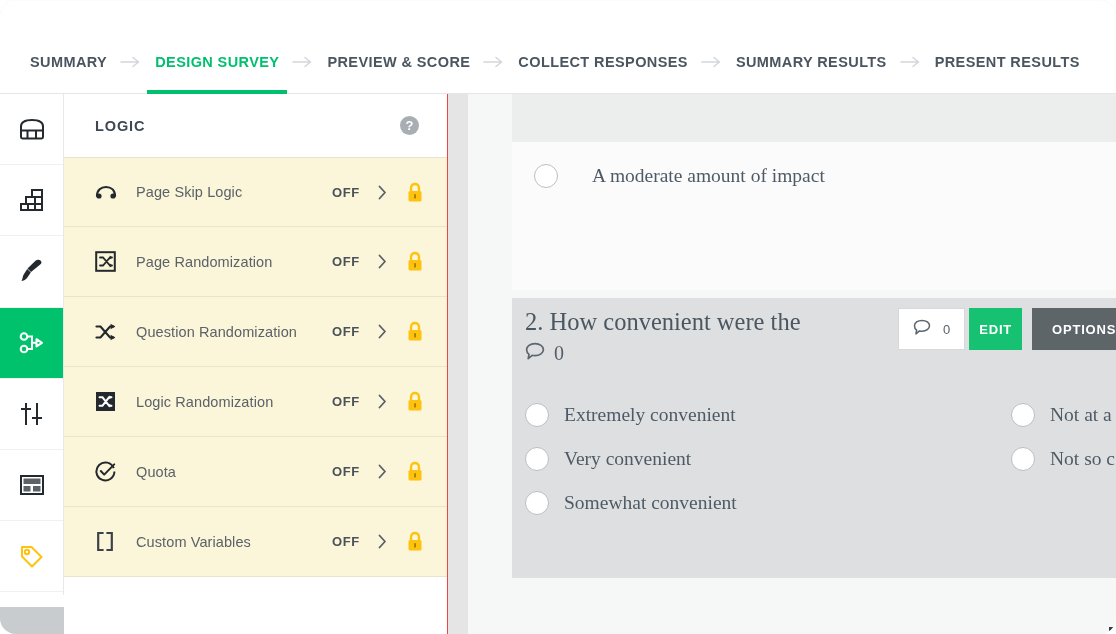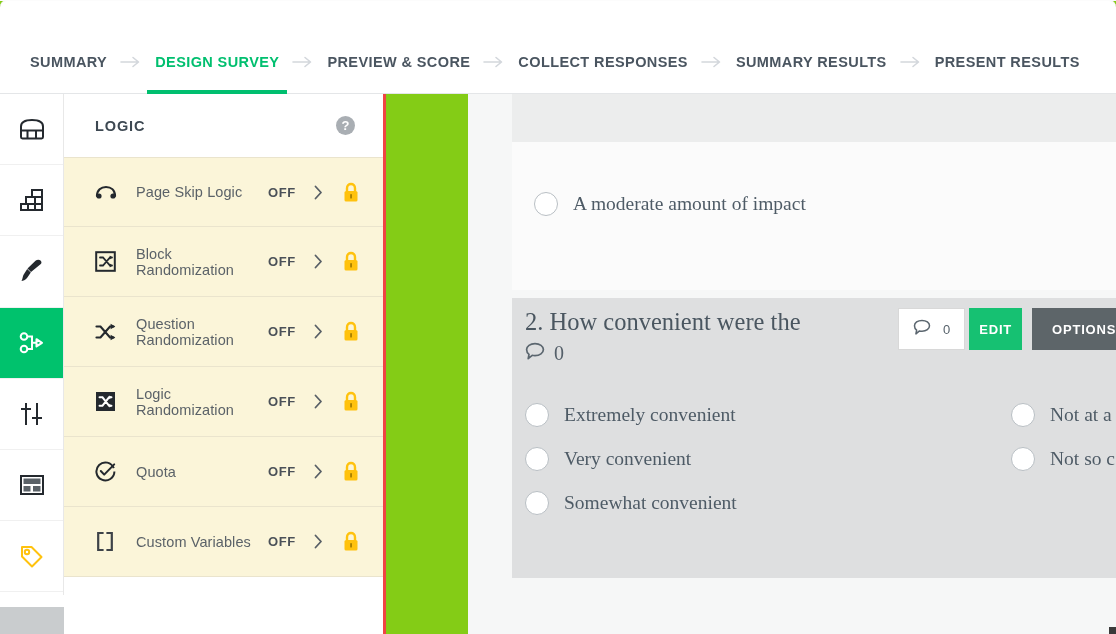--- a/index.html
+++ b/index.html
@@ -12,21 +12,22 @@
     height: 634px;
     overflow: hidden;
     font-family: "Liberation Sans", sans-serif;
     -webkit-font-smoothing: antialiased;
   }
   .app {
     position: relative;
     width: 1116px;
     height: 634px;
     overflow: hidden;
-    background: #84cc16;
+    background: #e5e5e5;
+    border-radius: 16px;
   }
 
   
   .window-top {
     position: absolute;
     left: 0; top: 0;
     width: 1116px; height: 30px;
     background: #ffffff;
     border-top-left-radius: 7px;
     border-top-right-radius: 7px;
@@ -109,24 +110,24 @@
   }
   .rail-bottom-inner{
     position:absolute; left:0; top:0; width:64px; height:12px;
     background:#ffffff;
   }
 
   
   .logic-panel {
     position: absolute;
     left: 64px; top: 94px;
-    width: 322px; height: 540px;
+    width: 384px; height: 540px;
     background: #ffffff;
     box-sizing: border-box;
-    border-right: 3px solid #ef4444;
+    border-right: 1px solid #ef4444;
     overflow: hidden;
   }
   .logic-header {
     height: 63px;
     display: flex;
     align-items: center;
     justify-content: space-between;
     padding: 0 28px 0 31px;
     box-sizing: border-box;
     background: #ffffff;
@@ -234,21 +235,21 @@
   }
   .opt-label {
     font-family: "Liberation Serif", serif;
     font-size: 19.5px;
     color: #4e5b66;
     padding-left: 15px;
     white-space: nowrap;
   }
   .q1-opt {
     position: absolute;
-    left: 66px; top: 88px;
+    left: 66px; top: 60px; gap: 19px;
   }
 
   
   .q2 {
     position: absolute;
     left: 44px; top: 204px;
     width: 604px; height: 280px;
     background: #dedfe0;
   }
   .q2-title {
@@ -515,21 +516,21 @@
       </div>
 
       <div class="logic-row">
         <span class="logic-ico">
           <svg width="21" height="21" viewBox="0 0 21 21">
             <rect x="1.2" y="1.2" width="18.6" height="18.6" fill="none" stroke="#24292e" stroke-width="2"></rect>
             <path d="M5 6.5 H8 L15 14.5 H17 M5 14.5 H8 L15 6.5 H17" stroke="#24292e" stroke-width="1.8" fill="none" stroke-linecap="round"></path>
             <path d="M14.8 4.6 L17.3 6.5 L14.8 8.4 Z M14.8 12.6 L17.3 14.5 L14.8 16.4 Z" fill="#24292e"></path>
           </svg>
         </span>
-        <span class="logic-label">Block Randomization</span>
+        <span class="logic-label">Page Randomization</span>
         <span class="logic-off">OFF</span>
         <span class="logic-chev">
           <svg width="9" height="15" viewBox="0 0 9 15">
               <path d="M1.5 1.5 L7 7.5 L1.5 13.5" fill="none" stroke="#585f66" stroke-width="1.8" stroke-linecap="round" stroke-linejoin="round"></path>
             </svg>
         </span>
         <span class="logic-lock">
           <svg width="18" height="21" viewBox="0 0 18 21">
             <path d="M5 9 V6.2 C5 3.6 6.8 2 9 2 C11.2 2 13 3.6 13 6.2 V9" fill="none" stroke="#ffc20e" stroke-width="2.4"></path>
             <rect x="2.5" y="9" width="13" height="10.5" rx="1.6" fill="#ffc20e"></rect>

